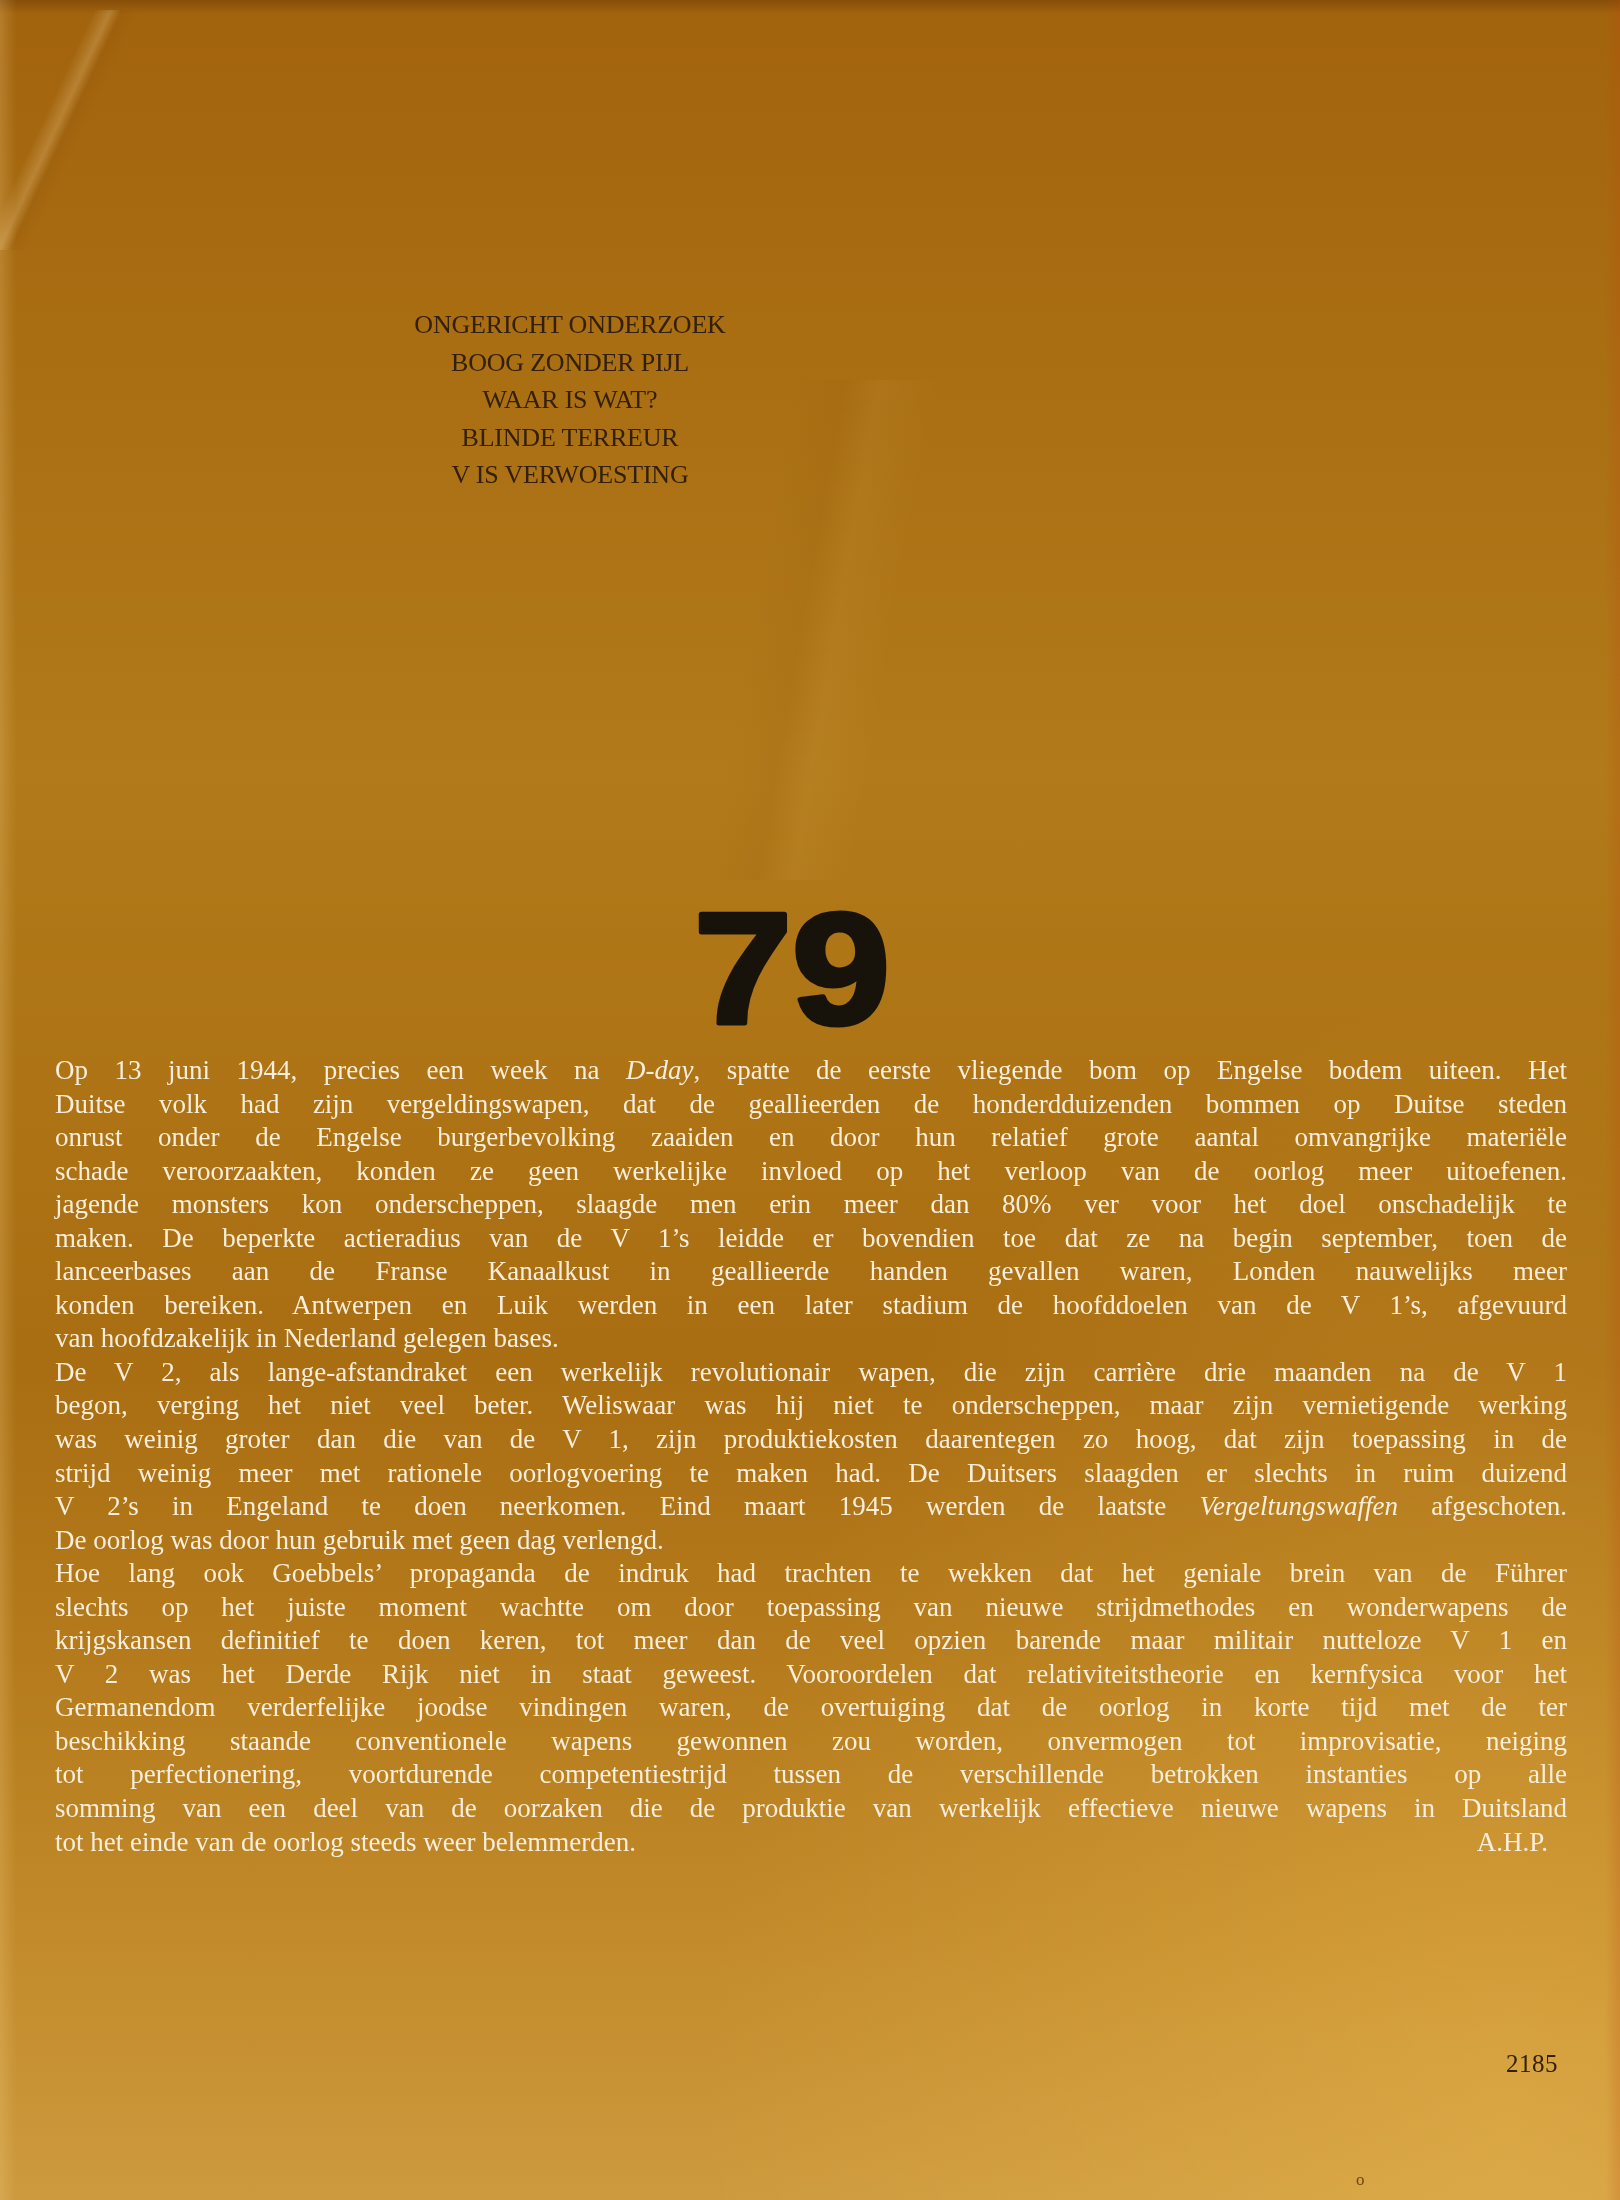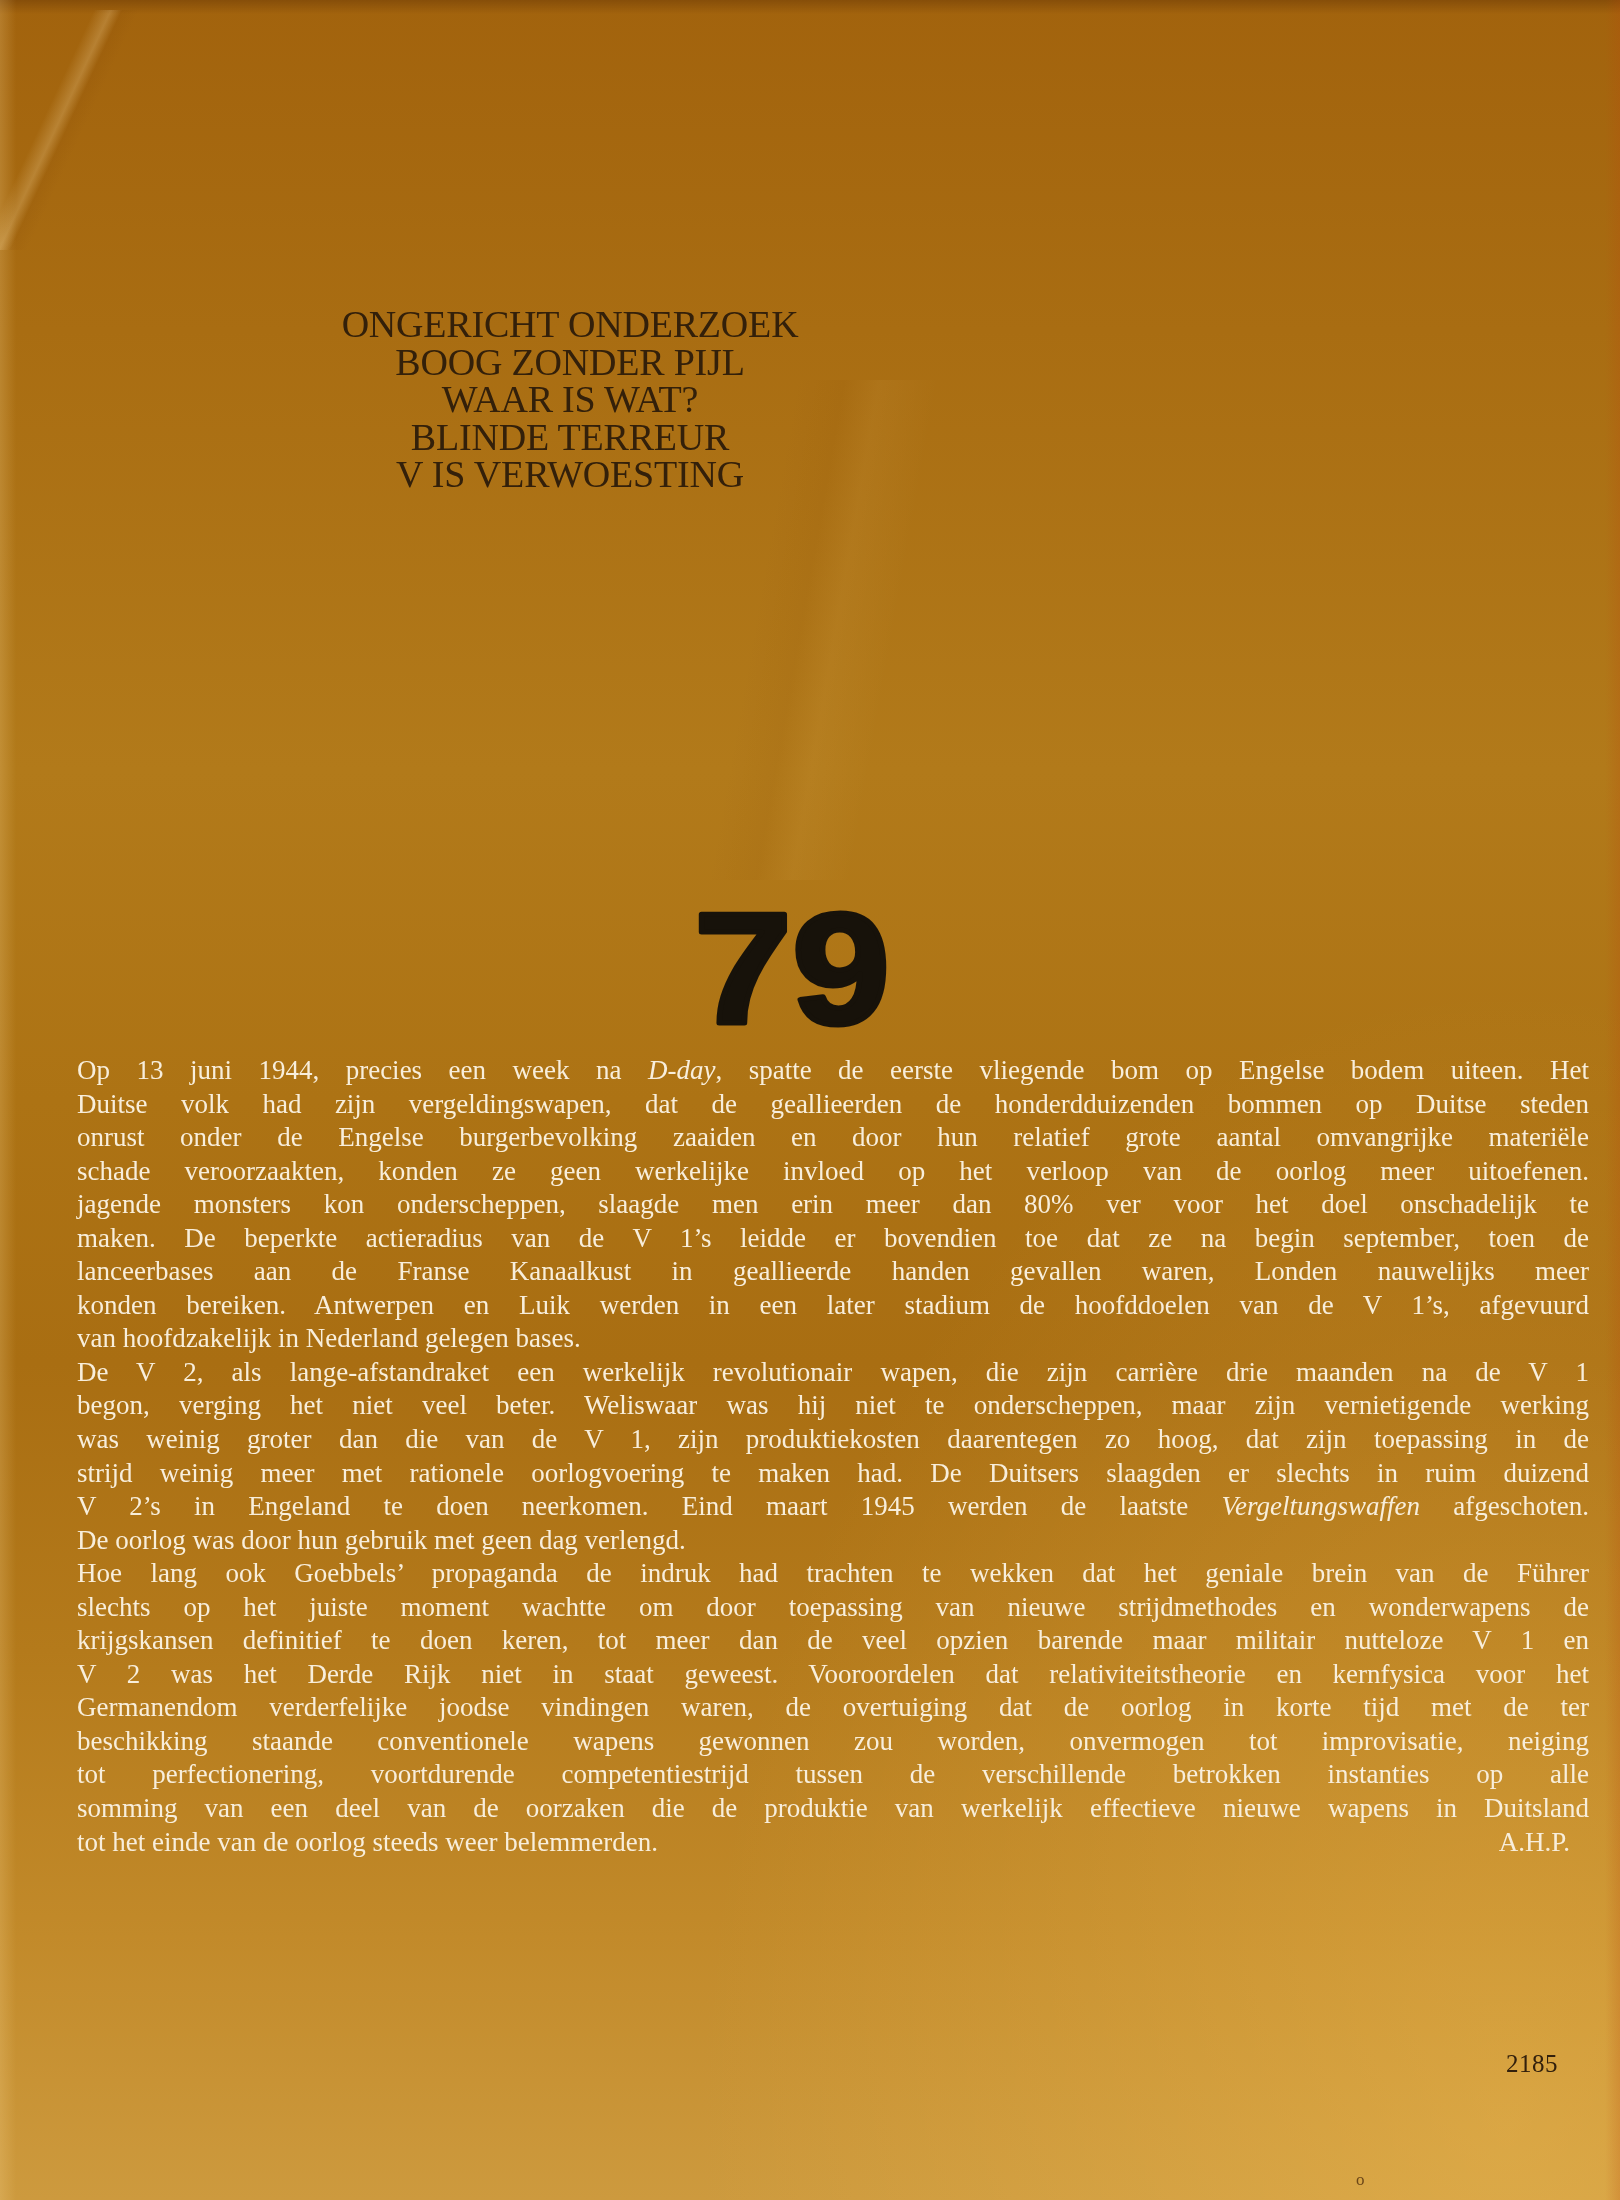--- a/index.html
+++ b/index.html
@@ -39,41 +39,40 @@
     font-weight:bold;
     fill:var(--title,#fdfdf8);
     stroke:var(--title,#fdfdf8);
     stroke-width:6;
     stroke-linejoin:round;
   }
 
   .contents{
     position:absolute;left:250px;top:306px;width:640px;
     text-align:center;
-    font-size:38px;line-height:37.5px;
+    font-size:26px;line-height:37.5px;
     letter-spacing:-0.2px;
     color:var(--contents-text,#33200a);
   }
   .contents-item{white-space:nowrap;}
 
   .issue-wrap{position:absolute;left:690px;top:906px;width:210px;height:130px;}
   .issue-text{
     font-family:"Liberation Sans",sans-serif;
     font-weight:bold;
     fill:var(--issue-number,#17120a);
     stroke:var(--issue-number,#17120a);
     stroke-width:5;
     stroke-linejoin:round;
   }
 
   .body-block{
     position:absolute;left:55px;top:1054px;width:1512px;
     color:var(--body-text,#f8eedb);
     font-size:27px;
-    margin-left:22px;
   }
   .body-line{
     height:33.55px;line-height:33.55px;
     white-space:nowrap;
     text-align:justify;
     text-align-last:justify;
     position:relative;
   }
   .body-line.flush{text-align:left;text-align-last:left;}
   .body-line .it{font-style:italic;}

